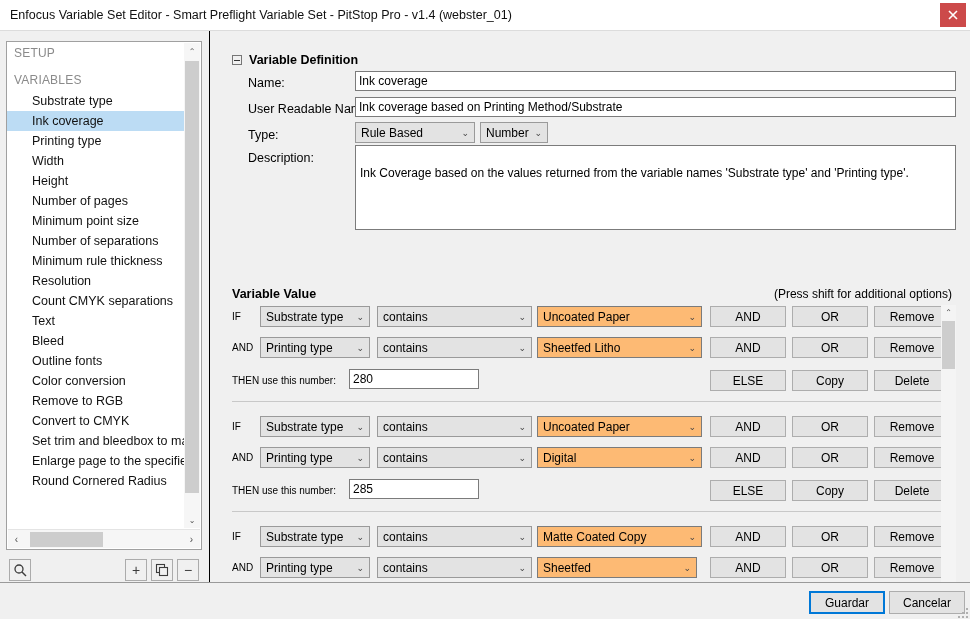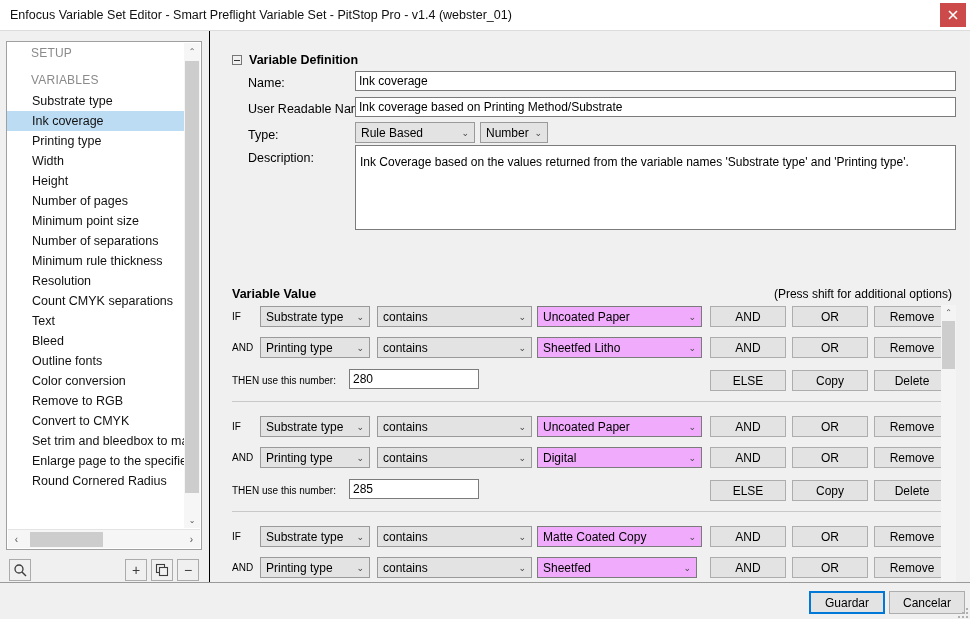--- a/index.html
+++ b/index.html
@@ -53,21 +53,21 @@
     border: 1px solid #a0a0a0;
     overflow: hidden;
   }
   .sidebar-list {
     position: absolute; left: 0; top: 0;
     width: 178px; height: 487px;
     overflow: hidden;
     background: #ffffff;
   }
   .sb-group {
-    padding: 4px 0 2px 24px;
+    padding: 4px 0 2px 7px;
     font-size: 12px;
     color: #8a8a8a;
     letter-spacing: 0.2px;
     height: 21px;
   }
   .sb-group.spaced { padding-top: 10px; height: 28px; }
   .sb-item {
     padding: 1px 0 1px 25px;
     height: 20px;
     line-height: 18px;
@@ -187,21 +187,21 @@
     height: 20px;
     white-space: nowrap;
     overflow: hidden;
     cursor: text;
   }
   .txtarea {
     position: absolute;
     background: #ffffff;
     border: 1px solid #7b7b7b;
     font-size: 12px; color: #000;
-    padding: 9px 4px;
+    padding: 20px 4px;
     line-height: 15px;
     cursor: text;
     overflow: hidden;
   }
 
   
   .combo {
     position: absolute;
     height: 21px;
     background: #e3e3e3;
@@ -211,21 +211,21 @@
     padding-left: 5px; padding-right: 18px;
     white-space: nowrap; overflow: hidden;
     cursor: pointer;
   }
   .combo .chev {
     position: absolute; right: 5px; top: 50%;
     transform: translateY(-50%);
     font-size: 9px; color: #454545;
   }
   
-  .combo.white { background: #f0abfc; border-color: #7b7b7b; }
+  .combo.white { background: #fdba74; border-color: #7b7b7b; }
 
   
   .pbtn {
     position: absolute;
     height: 21px;
     background: #e3e3e3;
     border: 1px solid #adadad;
     font-size: 12px; color: #000;
     display: flex; align-items: center; justify-content: center;
     cursor: pointer;

